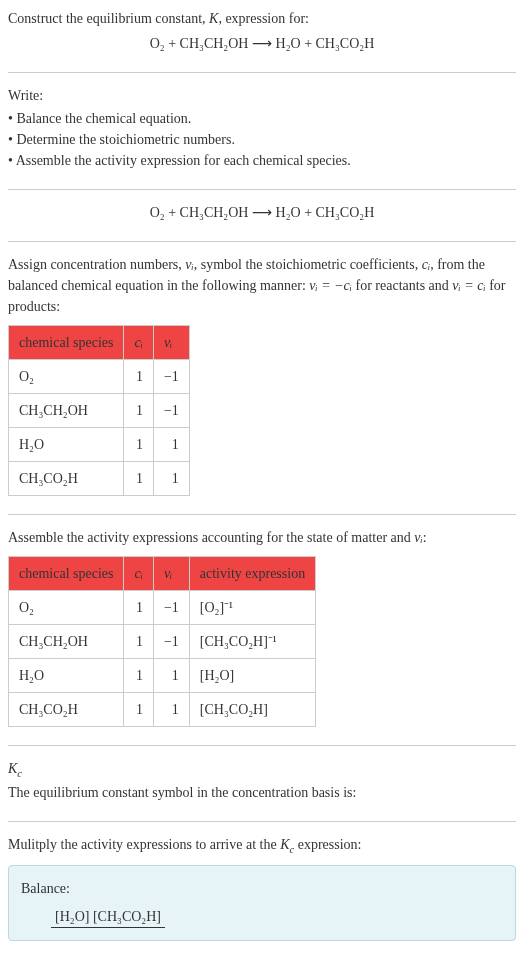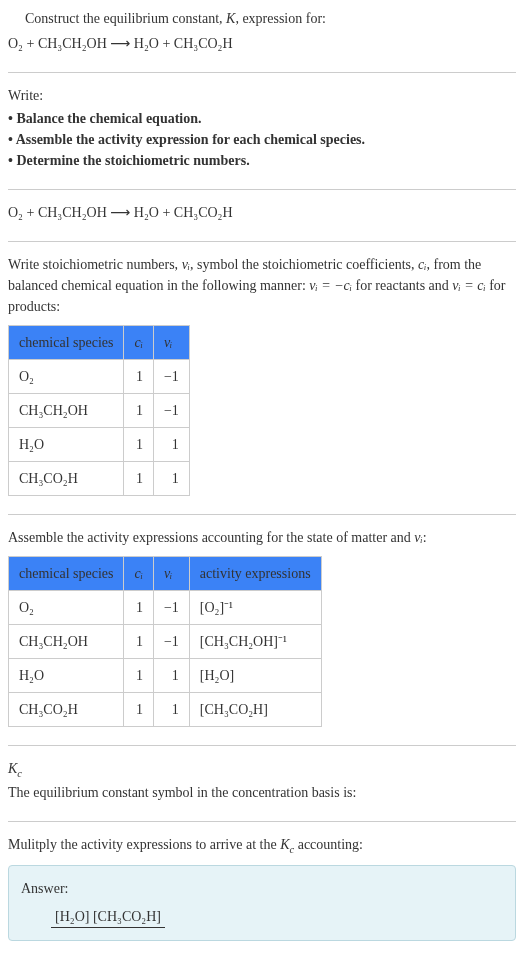--- a/index.html
+++ b/index.html
@@ -17,41 +17,42 @@
       padding: 8px;
     }
     .section {
       margin-bottom: 18px;
     }
     hr {
       border: none;
       border-top: 1px solid #ccc;
       margin: 12px 0;
     }
-    .intro { margin-bottom: 4px; margin-left: 17px; }
+    .intro { margin-bottom: 4px; }
     .equation {
       font-family: 'Times New Roman', serif;
       margin: 4px 0;
+      text-align: center;
     }
     .plan-title { margin-bottom: 2px; }
-    .plan-list { list-style: none; padding-left: 0; font-weight: bold; }
+    .plan-list { list-style: none; padding-left: 0; }
     .plan-list li::before { content: "• "; }
     .italic { font-style: italic; }
     .sub { vertical-align: sub; font-size: 0.75em; }
     table {
       border-collapse: collapse;
       margin: 8px 0;
     }
     th, td {
       border: 1px solid #ccc;
       padding: 6px 10px;
       text-align: left;
       font-weight: normal;
     }
-    th { background: #3b82f6; }
+    th { background: #ef4444; }
     .num-col { text-align: right; }
     .answer-box {
       background: #e6f3f7;
       border: 1px solid #bbd8e0;
       border-radius: 4px;
       padding: 12px;
       margin-top: 8px;
     }
     .answer-label { margin-bottom: 6px; }
     .frac {
@@ -71,36 +72,36 @@
   </div>
   <div class="equation">O₂ + CH₃CH₂OH ⟶ H₂O + CH₃CO₂H</div>
 </div>
 
 <hr>
 
 <div class="section">
   <div class="plan-title">Write:</div>
   <ul class="plan-list">
     <li>Balance the chemical equation.</li>
+    <li>Determine the stoichiometric numbers.</li>
     <li>Assemble the activity expression for each chemical species.</li>
-    <li>Determine the stoichiometric numbers.</li>
   </ul>
 </div>
 
 <hr>
 
 <div class="section">
   <div class="equation">O₂ + CH₃CH₂OH ⟶ H₂O + CH₃CO₂H</div>
 </div>
 
 <hr>
 
 <div class="section">
   <div>
-    <span>Write stoichiometric numbers, </span><span class="italic">νᵢ</span><span>, symbol the stoichiometric coefficients, </span><span class="italic">cᵢ</span><span>, from the balanced chemical equation in the following manner: </span><span class="italic">νᵢ = −cᵢ</span><span> for reactants and </span><span class="italic">νᵢ = cᵢ</span><span> for products:</span>
+    <span>Assign concentration numbers, </span><span class="italic">νᵢ</span><span>, symbol the stoichiometric coefficients, </span><span class="italic">cᵢ</span><span>, from the balanced chemical equation in the following manner: </span><span class="italic">νᵢ = −cᵢ</span><span> for reactants and </span><span class="italic">νᵢ = cᵢ</span><span> for products:</span>
   </div>
   <table>
     <tbody>
         <tr>
       <th>chemical species</th>
       <th class="italic">cᵢ</th>
       <th class="italic">νᵢ</th>
     </tr>
     <tr>
       <td>O₂</td>
@@ -131,33 +132,33 @@
 <div class="section">
   <div>
     <span>Assemble the activity expressions accounting for the state of matter and </span><span class="italic">νᵢ</span><span>:</span>
   </div>
   <table>
     <tbody>
         <tr>
       <th>chemical species</th>
       <th class="italic">cᵢ</th>
       <th class="italic">νᵢ</th>
-      <th>activity expressions</th>
+      <th>activity expression</th>
     </tr>
     <tr>
       <td>O₂</td>
       <td class="num-col">1</td>
       <td class="num-col">−1</td>
       <td>[O₂]⁻¹</td>
     </tr>
     <tr>
       <td>CH₃CH₂OH</td>
       <td class="num-col">1</td>
       <td class="num-col">−1</td>
-      <td>[CH₃CH₂OH]⁻¹</td>
+      <td>[CH₃CO₂H]⁻¹</td>
     </tr>
     <tr>
       <td>H₂O</td>
       <td class="num-col">1</td>
       <td class="num-col">1</td>
       <td>[H₂O]</td>
     </tr>
     <tr>
       <td>CH₃CO₂H</td>
       <td class="num-col">1</td>
@@ -172,21 +173,21 @@
 
 <div class="section">
   <div><span class="italic">K</span><span class="sub italic">c</span></div>
   <div>The equilibrium constant symbol in the concentration basis is:</div>
 </div>
 
 <hr>
 
 <div class="section">
   <div>
-    <span>Mulitply the activity expressions to arrive at the </span><span class="italic">K</span><span class="sub italic">c</span><span> accounting:</span>
+    <span>Mulitply the activity expressions to arrive at the </span><span class="italic">K</span><span class="sub italic">c</span><span> expression:</span>
   </div>
   <div class="answer-box">
-    <div class="answer-label">Answer:</div>
+    <div class="answer-label">Balance:</div>
     <div class="kc-expr">
       <span class="frac"><span class="num">[H₂O] [CH₃CO₂H]</span></span>
     </div>
   </div>
 </div>
 
 </body></html>

